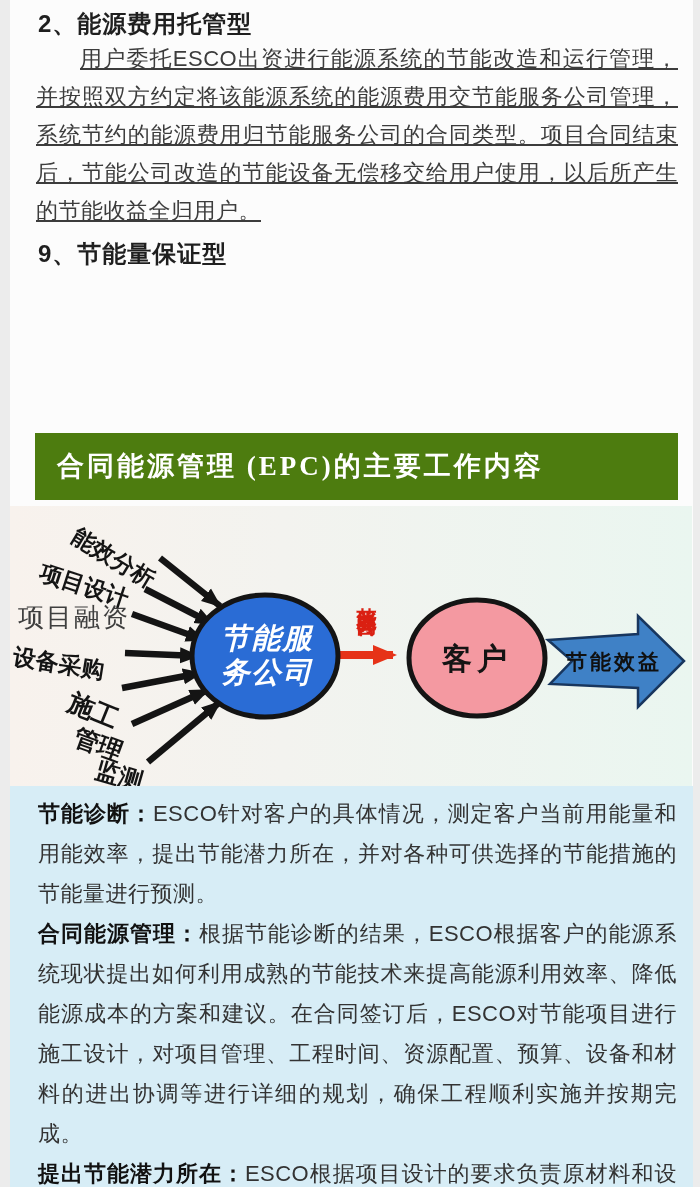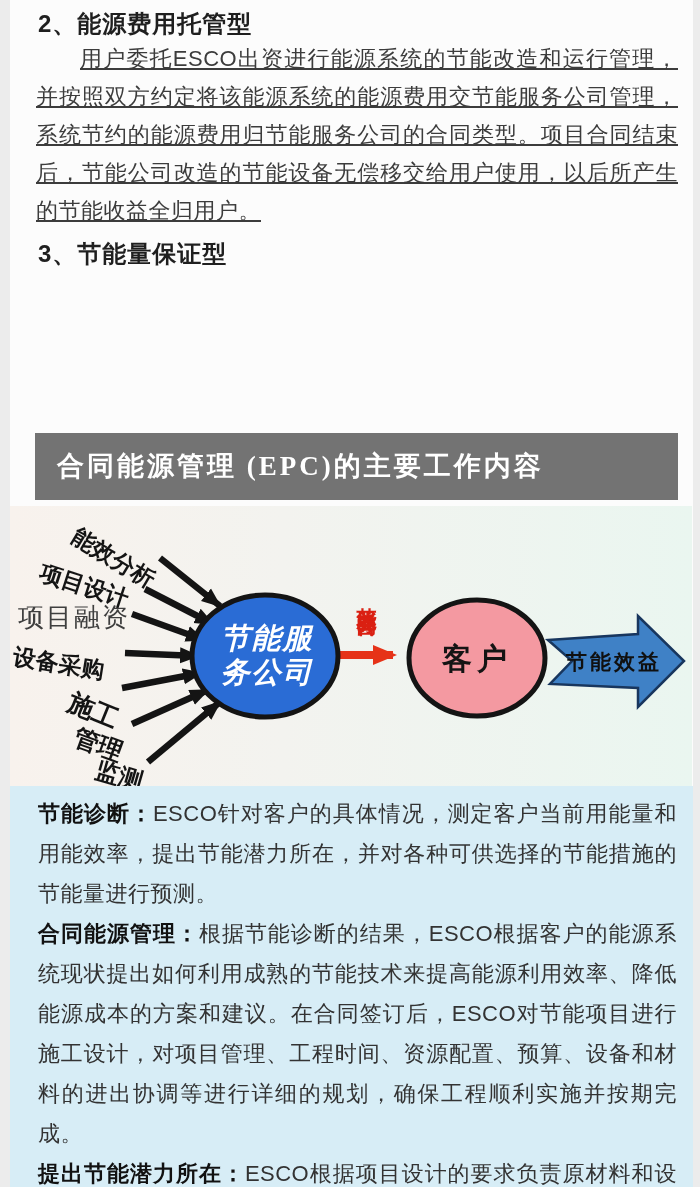--- a/index.html
+++ b/index.html
@@ -20,21 +20,21 @@
     font-size:22px;line-height:38px;color:#3c3c3c;
     text-indent:2em;text-align:justify;letter-spacing:0.5px;text-decoration:underline;
   }
   #sec2-heading{top:8px;}
   #sec2-body{top:36px;}
   #sec3-heading{top:238px;}
   #sec3-body{top:268px;}
 
   .banner{
     position:absolute;left:35px;top:433px;width:643px;height:67px;
-    background:#737373;
+    background:#4d7c0f;
   }
   .banner span{
     display:block;padding-left:22px;line-height:67px;
     font-size:27px;font-weight:bold;color:#ffffff;letter-spacing:3px;
     font-family:"Liberation Serif","DejaVu Serif",serif;
   }
 
   .diagram{
     position:absolute;left:10px;top:506px;width:682px;height:280px;
     background:linear-gradient(90deg,#f8f2ed 0%,#f3f3ef 40%,#eaf6f0 100%);
@@ -65,21 +65,21 @@
 </style>
 </head>
 <body>
 
 <div id="page">
   <div class="content-col"></div>
 
   <h2 class="sec-heading" id="sec2-heading">2、能源费用托管型</h2>
   <p class="sec-body" id="sec2-body">用户委托ESCO出资进行能源系统的节能改造和运行管理，并按照双方约定将该能源系统的能源费用交节能服务公司管理，系统节约的能源费用归节能服务公司的合同类型。项目合同结束后，节能公司改造的节能设备无偿移交给用户使用，以后所产生的节能收益全归用户。</p>
 
-  <h2 class="sec-heading" id="sec3-heading">3、节能量保证型</h2>
+  <h2 class="sec-heading" id="sec3-heading">9、节能量保证型</h2>
 
   <div class="banner">
     <span>合同能源管理 (EPC)的主要工作内容</span>
   </div>
 
   <div class="diagram">
     <svg width="682" height="280" viewBox="0 0 682 280">
       <defs>
         <marker id="mblack" markerWidth="22" markerHeight="18" refX="18" refY="9" orient="auto" markerUnits="userSpaceOnUse">
           <path d="M0,1 L20,9 L0,17 Z" fill="#141414"></path>

